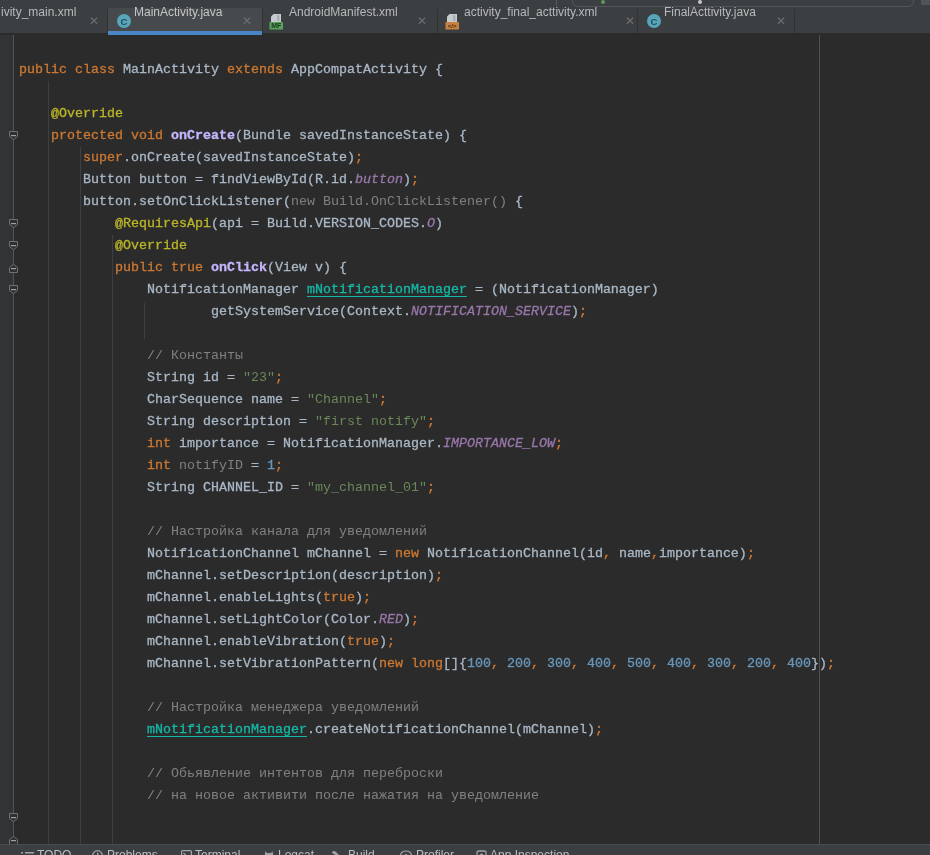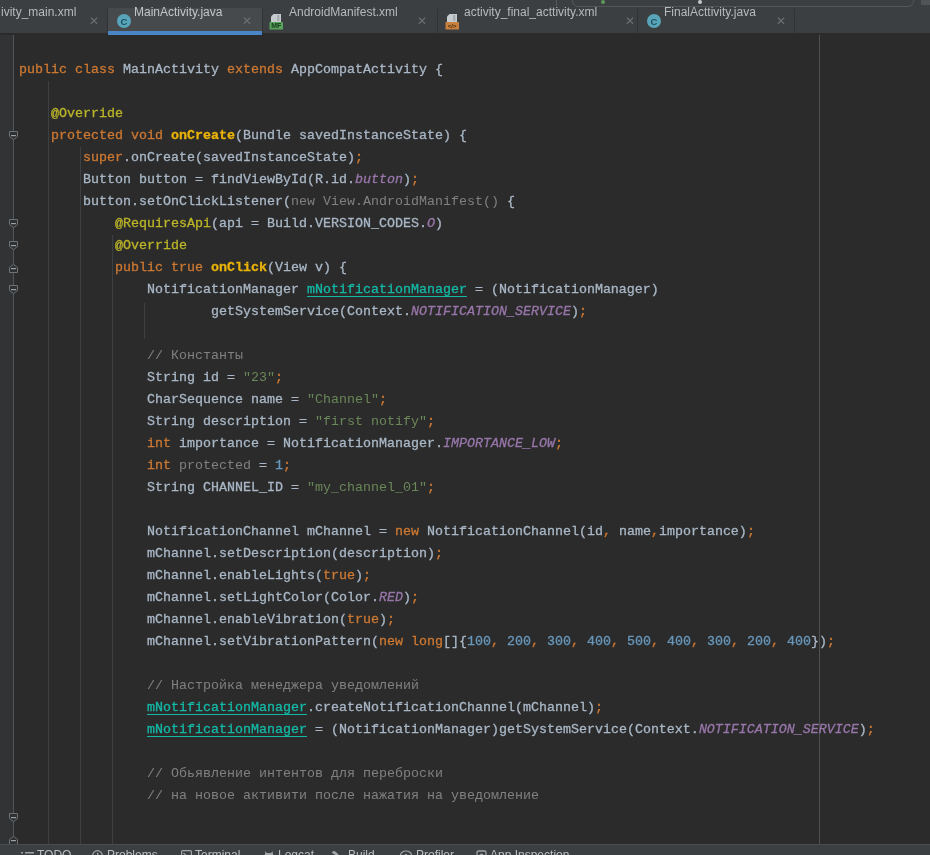--- a/index.html
+++ b/index.html
@@ -11,21 +11,21 @@
 #seltab{position:absolute;left:108px;top:8px;width:154px;height:25px;background:#474a4d;}
 #underline{position:absolute;left:108px;top:31px;width:154px;height:4px;background:#4a86c5;}
 #editor{position:absolute;left:0;top:35px;width:930px;height:809px;background:#2b2b2b;overflow:hidden;}
 #gutter{position:absolute;left:0;top:35px;width:13px;height:809px;background:#313335;}
 #gutline{position:absolute;left:13px;top:35px;width:1px;height:809px;background:#515558;}
 .iguide{position:absolute;width:1px;background:#3d4042;}
 #margin{position:absolute;left:819px;top:35px;width:1px;height:809px;background:#4f5254;}
 #code{position:absolute;left:19px;top:37px;font-family:"Liberation Mono",monospace;font-size:13.333px;font-weight:400;color:#a9b7c6;-webkit-text-stroke:0.3px currentColor;}
 #code .r{height:22px;line-height:22px;white-space:pre;}
 .k{color:#cc7832;text-align:center;}
-.m{color:#eab308;font-weight:700;}
+.m{color:#c4b5fd;font-weight:700;}
 .an{color:#bbb529;}
 .s{color:#6a8759;-webkit-text-stroke:0px;}
 .n{color:#6897bb;}
 .c{color:#808080;-webkit-text-stroke:0px;}
 .f{color:#9876aa;font-style:italic;}
 .u{color:#14b8a6;text-decoration:underline;text-underline-offset:3px;}
 .g{color:#808080;-webkit-text-stroke:0px;}
 .fold{position:absolute;left:8px;}
 #statusbar{position:absolute;left:0;top:844px;width:930px;height:11px;background:#3c3f41;border-top:1px solid #4a4d4f;box-sizing:border-box;}
 .st{position:absolute;top:847.5px;font-size:12px;color:#bcbfc1;white-space:nowrap;}
@@ -90,45 +90,45 @@
 <div class="iguide" style="left:144px;top:303px;height:36px;"></div>
 <div id="margin"></div>
 <div id="code">
 <div class="r"> </div>
 <div class="r"><span class="k">public class </span>MainActivity <span class="k">extends </span>AppCompatActivity {</div>
 <div class="r"> </div>
 <div class="r">    <span class="an">@Override</span></div>
 <div class="r">    <span class="k">protected void </span><span class="m">onCreate</span>(Bundle savedInstanceState) {</div>
 <div class="r">        <span class="k">super</span>.onCreate(savedInstanceState)<span class="k">;</span></div>
 <div class="r">        Button button = findViewById(R.id.<span class="f">button</span>)<span class="k">;</span></div>
-<div class="r">        button.setOnClickListener(<span class="g">new View.AndroidManifest() </span>{</div>
+<div class="r">        button.setOnClickListener(<span class="g">new Build.OnClickListener() </span>{</div>
 <div class="r">            <span class="an">@RequiresApi</span>(api = Build.VERSION_CODES.<span class="f">O</span>)</div>
 <div class="r">            <span class="an">@Override</span></div>
 <div class="r">            <span class="k">public true </span><span class="m">onClick</span>(View v) {</div>
 <div class="r">                NotificationManager <span class="u">mNotificationManager</span> = (NotificationManager)</div>
 <div class="r">                        getSystemService(Context.<span class="f">NOTIFICATION_SERVICE</span>)<span class="k">;</span></div>
 <div class="r"> </div>
 <div class="r">                <span class="c">// Константы</span></div>
 <div class="r">                String id = <span class="s">"23"</span><span class="k">;</span></div>
 <div class="r">                CharSequence name = <span class="s">"Channel"</span><span class="k">;</span></div>
 <div class="r">                String description = <span class="s">"first notify"</span><span class="k">;</span></div>
 <div class="r">                <span class="k">int </span>importance = NotificationManager.<span class="f">IMPORTANCE_LOW</span><span class="k">;</span></div>
-<div class="r">                <span class="k">int </span><span class="g">protected</span> = <span class="n">1</span><span class="k">;</span></div>
+<div class="r">                <span class="k">int </span><span class="g">notifyID</span> = <span class="n">1</span><span class="k">;</span></div>
 <div class="r">                String CHANNEL_ID = <span class="s">"my_channel_01"</span><span class="k">;</span></div>
 <div class="r"> </div>
+<div class="r">                <span class="c">// Настройка канала для уведомлений</span></div>
 <div class="r">                NotificationChannel mChannel = <span class="k">new </span>NotificationChannel(id<span class="k">,</span> name<span class="k">,</span>importance)<span class="k">;</span></div>
 <div class="r">                mChannel.setDescription(description)<span class="k">;</span></div>
 <div class="r">                mChannel.enableLights(<span class="k">true</span>)<span class="k">;</span></div>
 <div class="r">                mChannel.setLightColor(Color.<span class="f">RED</span>)<span class="k">;</span></div>
 <div class="r">                mChannel.enableVibration(<span class="k">true</span>)<span class="k">;</span></div>
 <div class="r">                mChannel.setVibrationPattern(<span class="k">new long</span>[]{<span class="n">100</span><span class="k">,</span> <span class="n">200</span><span class="k">,</span> <span class="n">300</span><span class="k">,</span> <span class="n">400</span><span class="k">,</span> <span class="n">500</span><span class="k">,</span> <span class="n">400</span><span class="k">,</span> <span class="n">300</span><span class="k">,</span> <span class="n">200</span><span class="k">,</span> <span class="n">400</span>})<span class="k">;</span></div>
 <div class="r"> </div>
 <div class="r">                <span class="c">// Настройка менеджера уведомлений</span></div>
 <div class="r">                <span class="u">mNotificationManager</span>.createNotificationChannel(mChannel)<span class="k">;</span></div>
-<div class="r">                <span class="u">mNotificationManager</span> = (NotificationManager)getSystemService(Context.<span class="f">NOTIFICATION_SERVICE</span>)<span class="k">;</span></div>
 <div class="r"> </div>
 <div class="r">                <span class="c">// Обьявление интентов для переброски</span></div>
 <div class="r">                <span class="c">// на новое активити после нажатия на уведомление</span></div>
 </div>
 <svg class="fold" style="top:130px;" width="11" height="12" viewBox="0 0 11 12">
     <path d="M1.5 1.5 h8 v5 l-4 3.2 l-4 -3.2 Z" fill="#2e3133" stroke="#6e7275" stroke-width="1" stroke-linejoin="round"></path>
     <rect x="3" y="5" width="5" height="1.2" fill="#9da0a2"></rect>
   </svg>
 <svg class="fold" style="top:218px;" width="11" height="12" viewBox="0 0 11 12">
     <path d="M1.5 1.5 h8 v5 l-4 3.2 l-4 -3.2 Z" fill="#2e3133" stroke="#6e7275" stroke-width="1" stroke-linejoin="round"></path>

